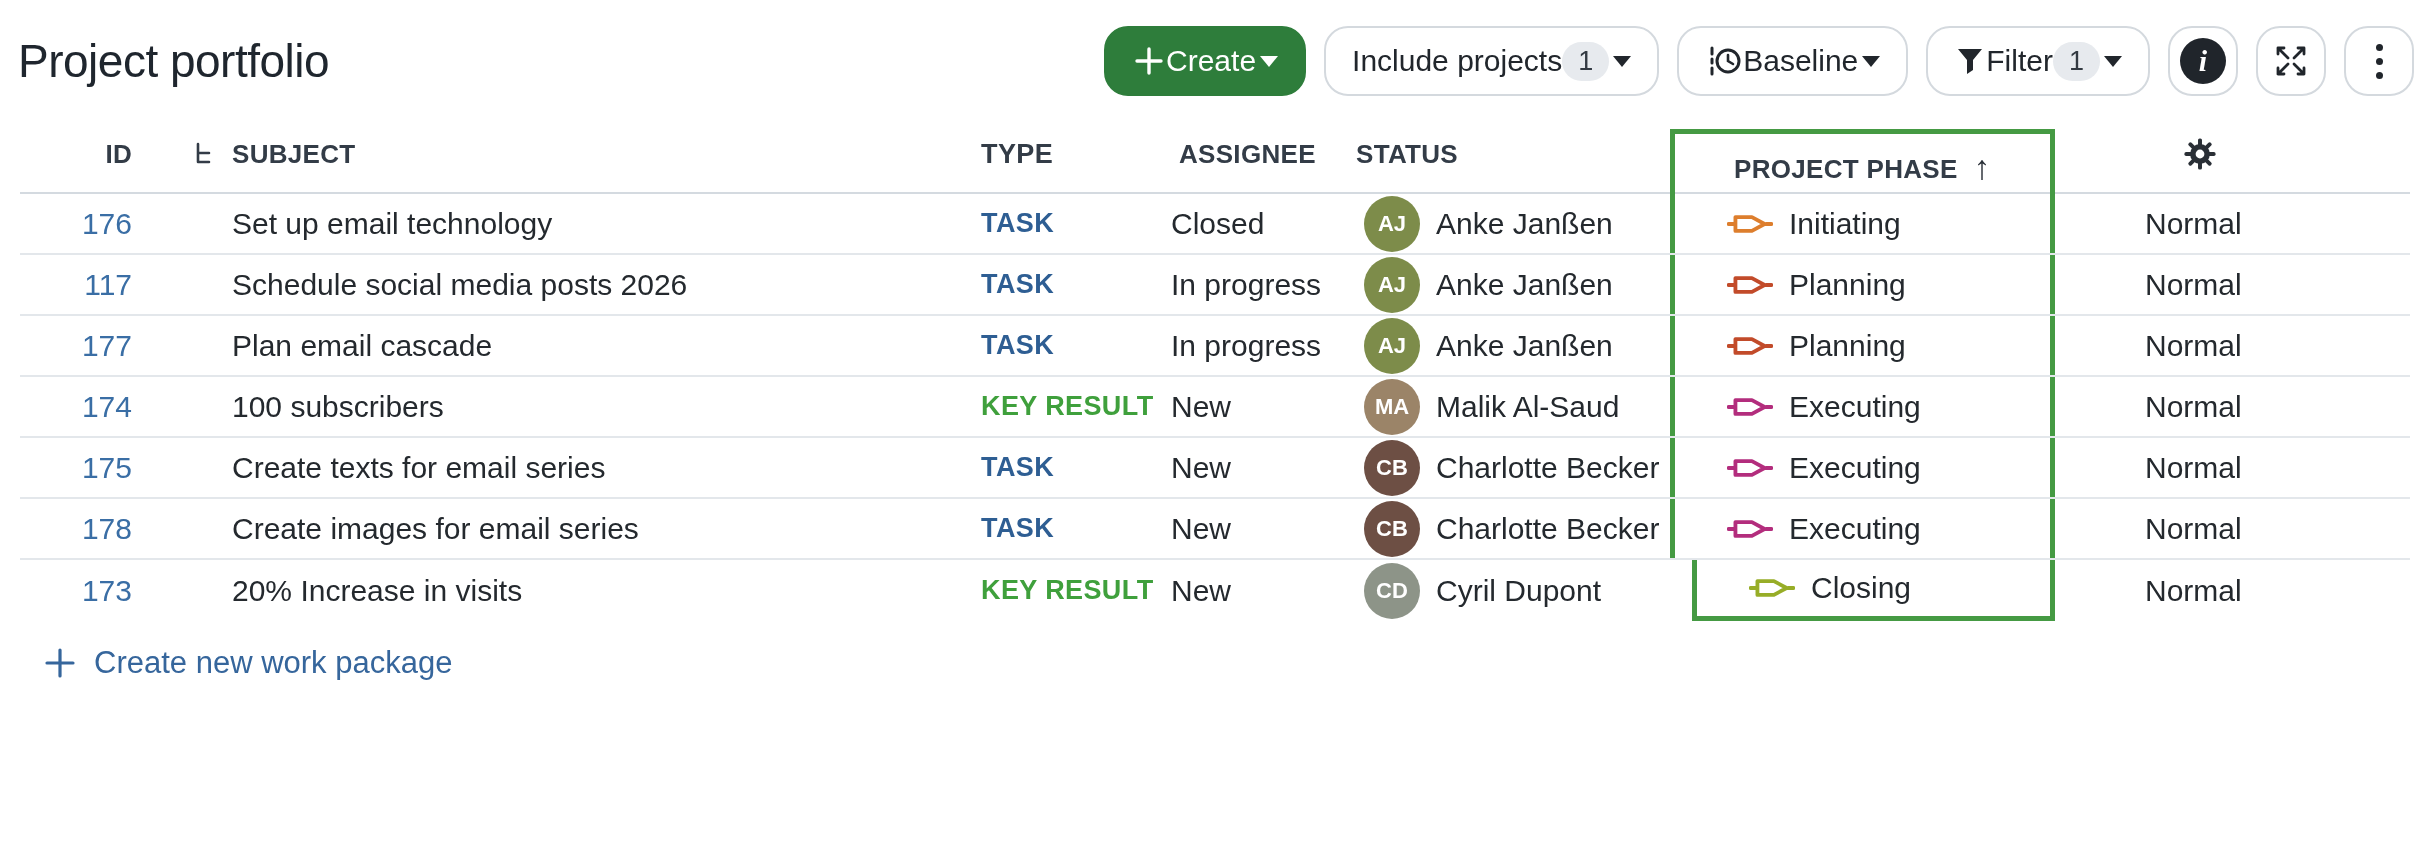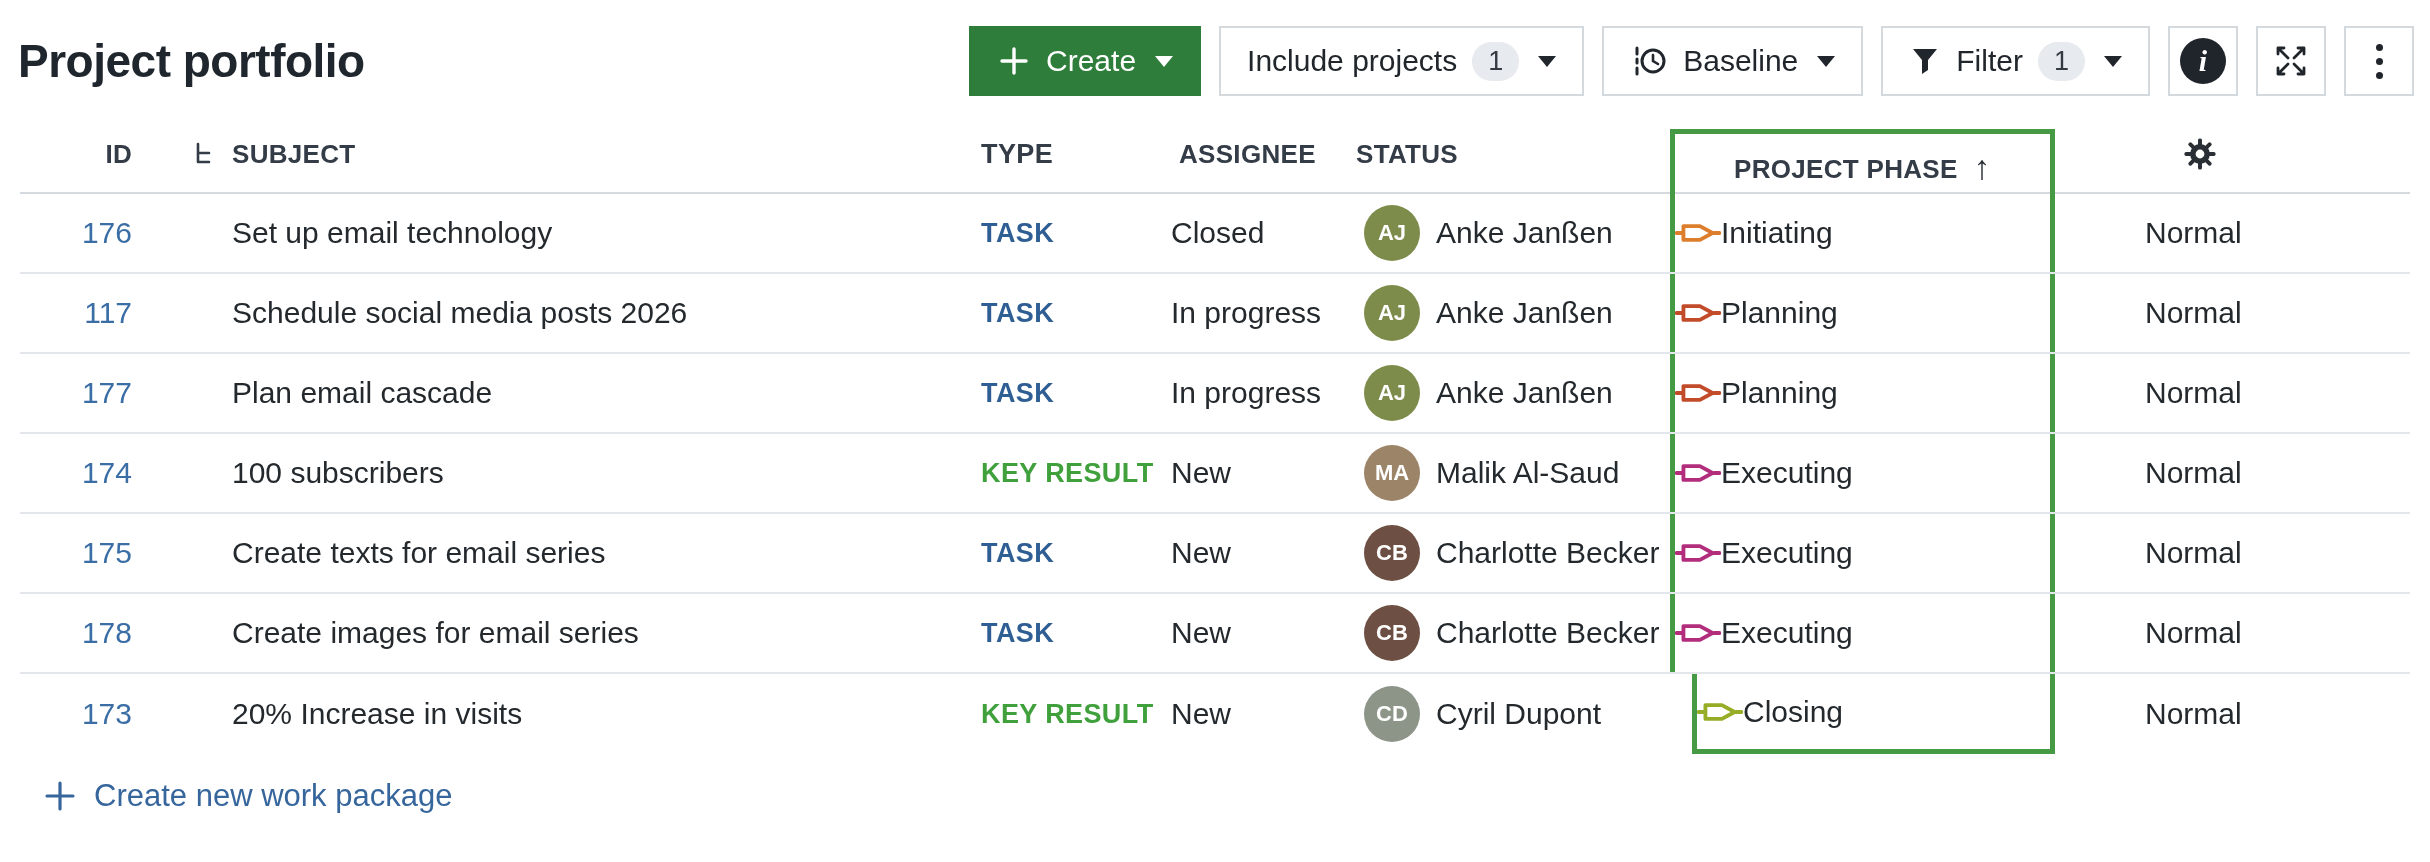--- a/index.html
+++ b/index.html
@@ -2,53 +2,53 @@
 <html><head>
 <meta charset="utf-8">
 <style>
   * { margin:0; padding:0; box-sizing:border-box; }
   html,body { width:2430px; height:862px; background:#ffffff; overflow:hidden;
               font-family:"Liberation Sans", sans-serif; color:#24292e; }
 
   
   .topbar { display:flex; justify-content:space-between; align-items:center;
             padding:24px 16px 18px 18px; height:116px; }
-  .page-title { font-size:46px; font-weight:700; color:#1f262e; letter-spacing:-0.5px; }
+  .page-title { font-size:46px; font-weight:400; color:#1f262e; letter-spacing:-0.5px; }
   .toolbar { display:flex; align-items:center; gap:18px; }
-  .btn { height:70px; display:flex; align-items:center; gap:15px; padding:0 26px;
-         border:2px solid #d4d9de; border-radius:0; background:#fff;
+  .btn { height:70px; display:flex; align-items:center; padding:0 26px;
+         border:2px solid #d4d9de; border-radius:24px; background:#fff;
          font-size:30px; color:#21262c; cursor:pointer; white-space:nowrap; }
   .btn-primary { background:#2e7d3b; border-color:#2e7d3b; color:#fff; }
   .btn-square { width:70px; padding:0; justify-content:center; }
   .caret { width:0; height:0; border-left:9px solid transparent; border-right:9px solid transparent;
            border-top:11px solid currentColor; margin-left:4px; }
   .badge { background:#e7eaee; border-radius:999px; padding:4px 16px; font-size:27px; color:#333a42; }
   .plus-svg { stroke:currentColor; stroke-width:3.4; stroke-linecap:round; }
   .dotmenu { display:flex; flex-direction:column; gap:7px; }
   .dotmenu i { width:7px; height:7px; border-radius:50%; background:#20252b; }
   .info-circle { width:46px; height:46px; border-radius:50%; background:#20252b; color:#fff;
                  display:flex; align-items:center; justify-content:center;
                  font-family:"Liberation Serif", serif; font-weight:700; font-size:30px; font-style:italic; }
 
   
   .table { padding:0 20px; }
   .trow, .thead { display:grid;
         grid-template-columns:112px 1fr 190px 185px 330px 385px 290px 65px;
         align-items:center; }
   .thead { height:78px; border-bottom:2px solid #d4dae0;
            font-size:26px; font-weight:700; color:#333c47; letter-spacing:0.3px; }
-  .trow { height:80px; border-bottom:2px solid #e3e7eb; font-size:30px; }
+  .trow { height:61px; border-bottom:2px solid #e3e7eb; font-size:30px; }
   .cell { display:flex; align-items:center; height:100%; }
   .col-id { justify-content:flex-end; }
   .col-subject { padding-left:100px; }
   .thead .col-subject { padding-left:58px; gap:14px; }
   .col-type { padding-left:16px; font-weight:700; font-size:27px; letter-spacing:0.4px; }
   .col-status { padding-left:16px; }
   .col-assignee { padding-left:24px; gap:16px; }
-  .col-phase { border-left:5px solid #459a43; border-right:5px solid #459a43; }
+  .col-phase { padding-left:52px; gap:16px; border-left:5px solid #459a43; border-right:5px solid #459a43; }
   .thead .col-phase { border-top:5px solid #459a43; justify-content:center; gap:12px; padding-left:0;margin-top:25px; }
   .tbody .trow:last-child .col-phase { border-bottom:5px solid #459a43;margin-left:22px; }
   .tbody .trow:last-child { border-bottom:none; }
   .col-priority { padding-left:90px; }
   .col-gear { justify-content:center; }
   a.id-link { color:#3a6ea5; text-decoration:none; }
   .avatar { width:56px; height:56px; border-radius:50%; color:#fff; font-size:22px; font-weight:700;
             display:flex; align-items:center; justify-content:center; flex:0 0 56px; }
   .phase-icon { color:#d9822b; }
   .sort-arrow { font-size:34px; font-weight:400; color:#2a3038; margin-left:4px; position:relative; top:-2px; }

